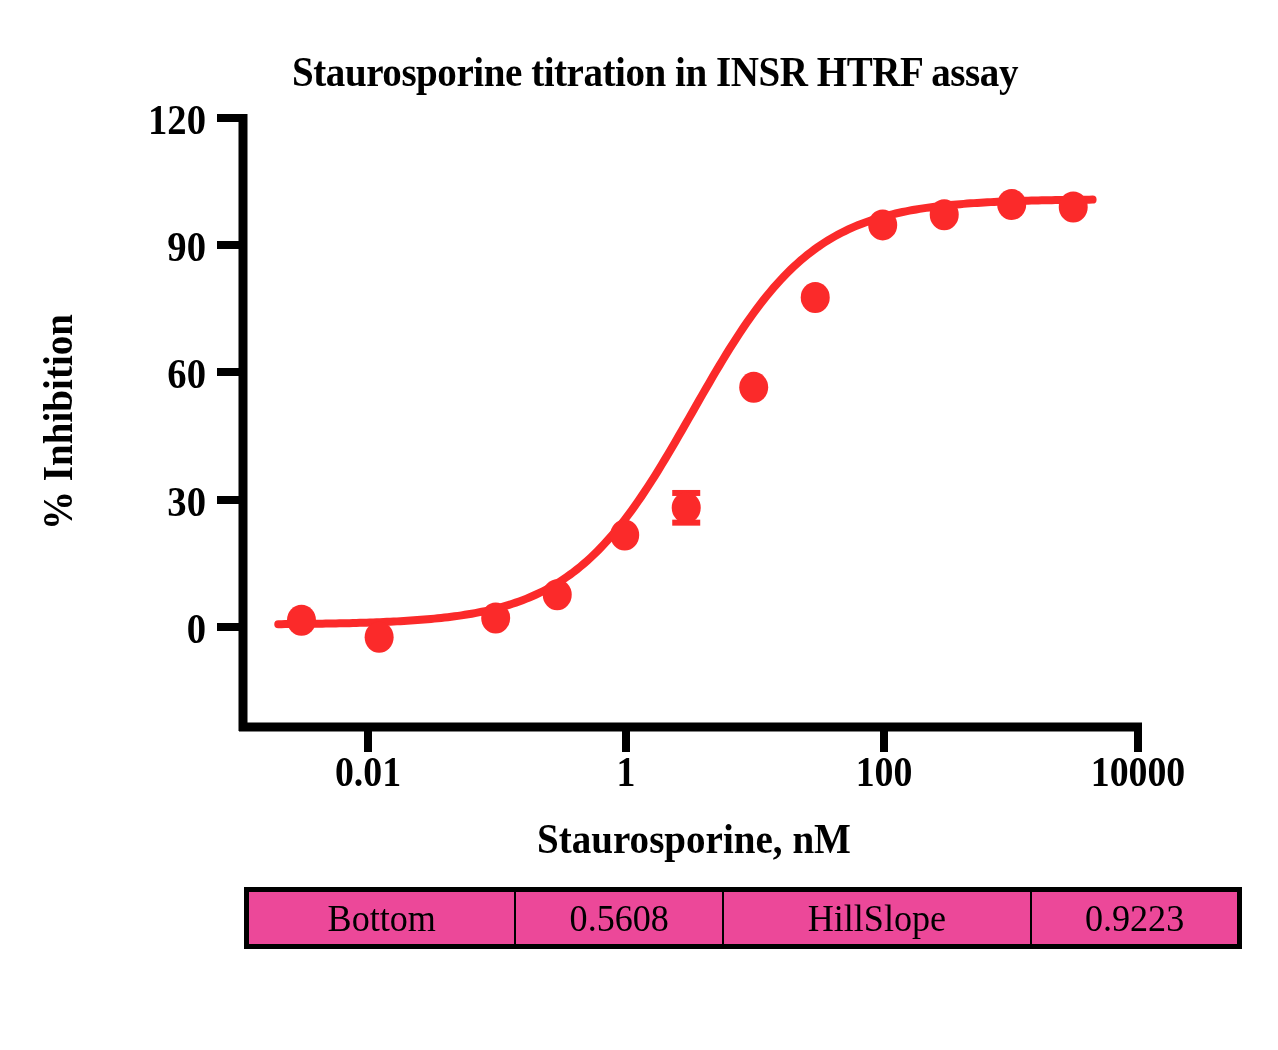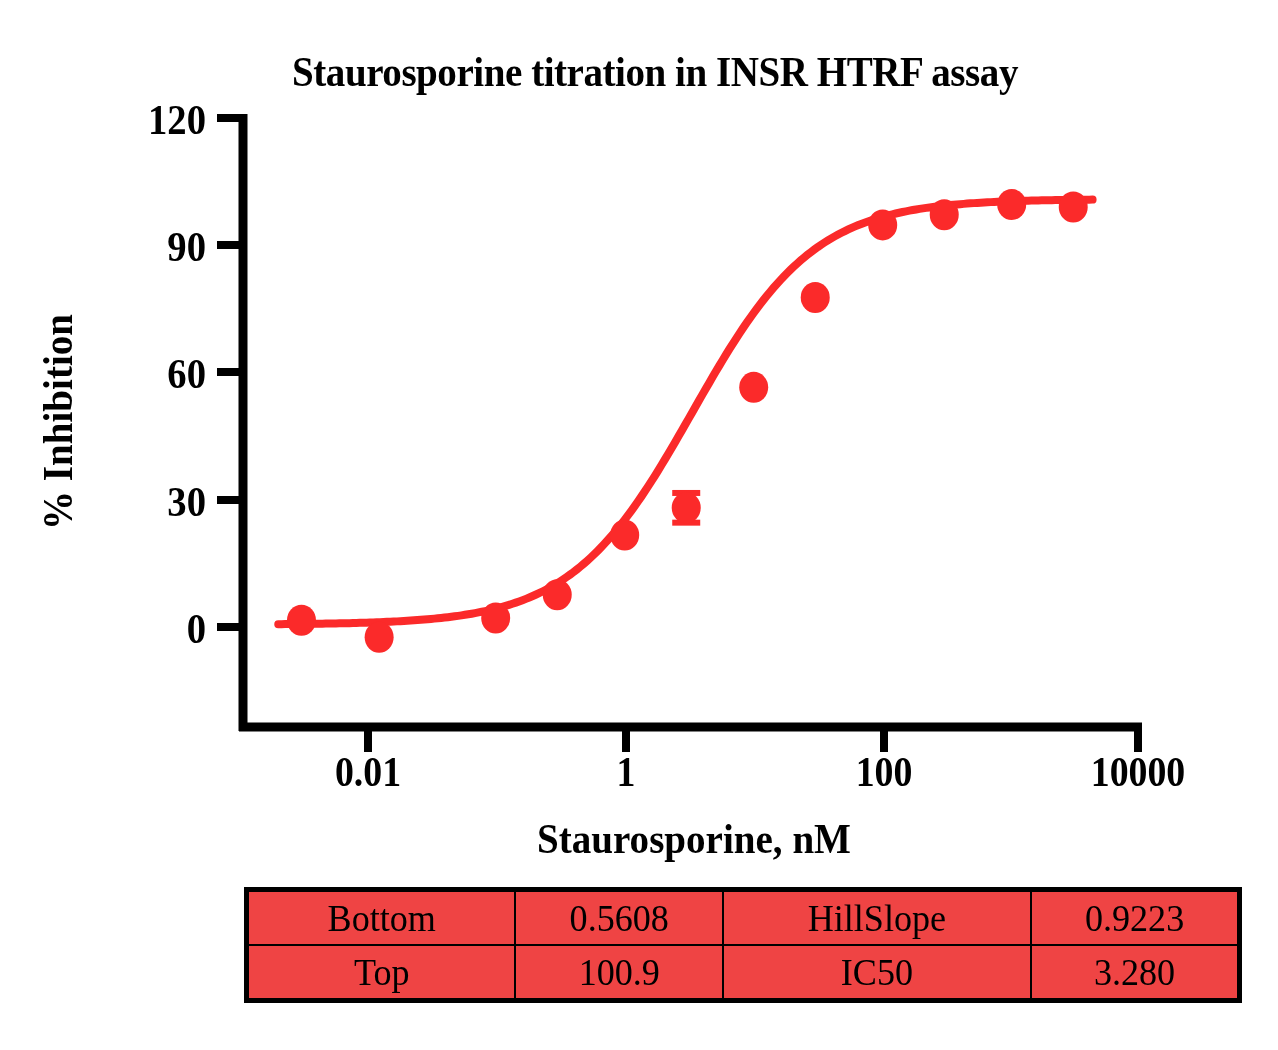--- a/index.html
+++ b/index.html
@@ -99,21 +99,21 @@
   }
 
   
   #param-table {
     position: absolute;
     left: 228px;
     top: 887px;
     width: 998px;
     border-collapse: collapse;
     border: 5px solid #000;
-    background: #ef4444;
+    background: #ec4899;
   }
   #param-table td {
     border: 2px solid #000;
     text-align: center;
     font-size: 38px;
     font-weight: normal;
     color: #000;
     height: 52px;
     padding: 0 6px;
     font-family: "Liberation Serif", "DejaVu Serif", serif;
@@ -193,22 +193,16 @@
   <div id="x-axis-title">Staurosporine, nM</div>
 
   <table id="param-table">
     <tbody>
       <tr>
         <td class="c0">Bottom</td>
         <td class="c1">0.5608</td>
         <td class="c2">HillSlope</td>
         <td class="c3">0.9223</td>
       </tr>
-      <tr>
-        <td class="c0">Top</td>
-        <td class="c1">100.9</td>
-        <td class="c2">IC50</td>
-        <td class="c3">3.280</td>
-      </tr>
     </tbody>
   </table>
 
 </div>
 
 </body></html>

